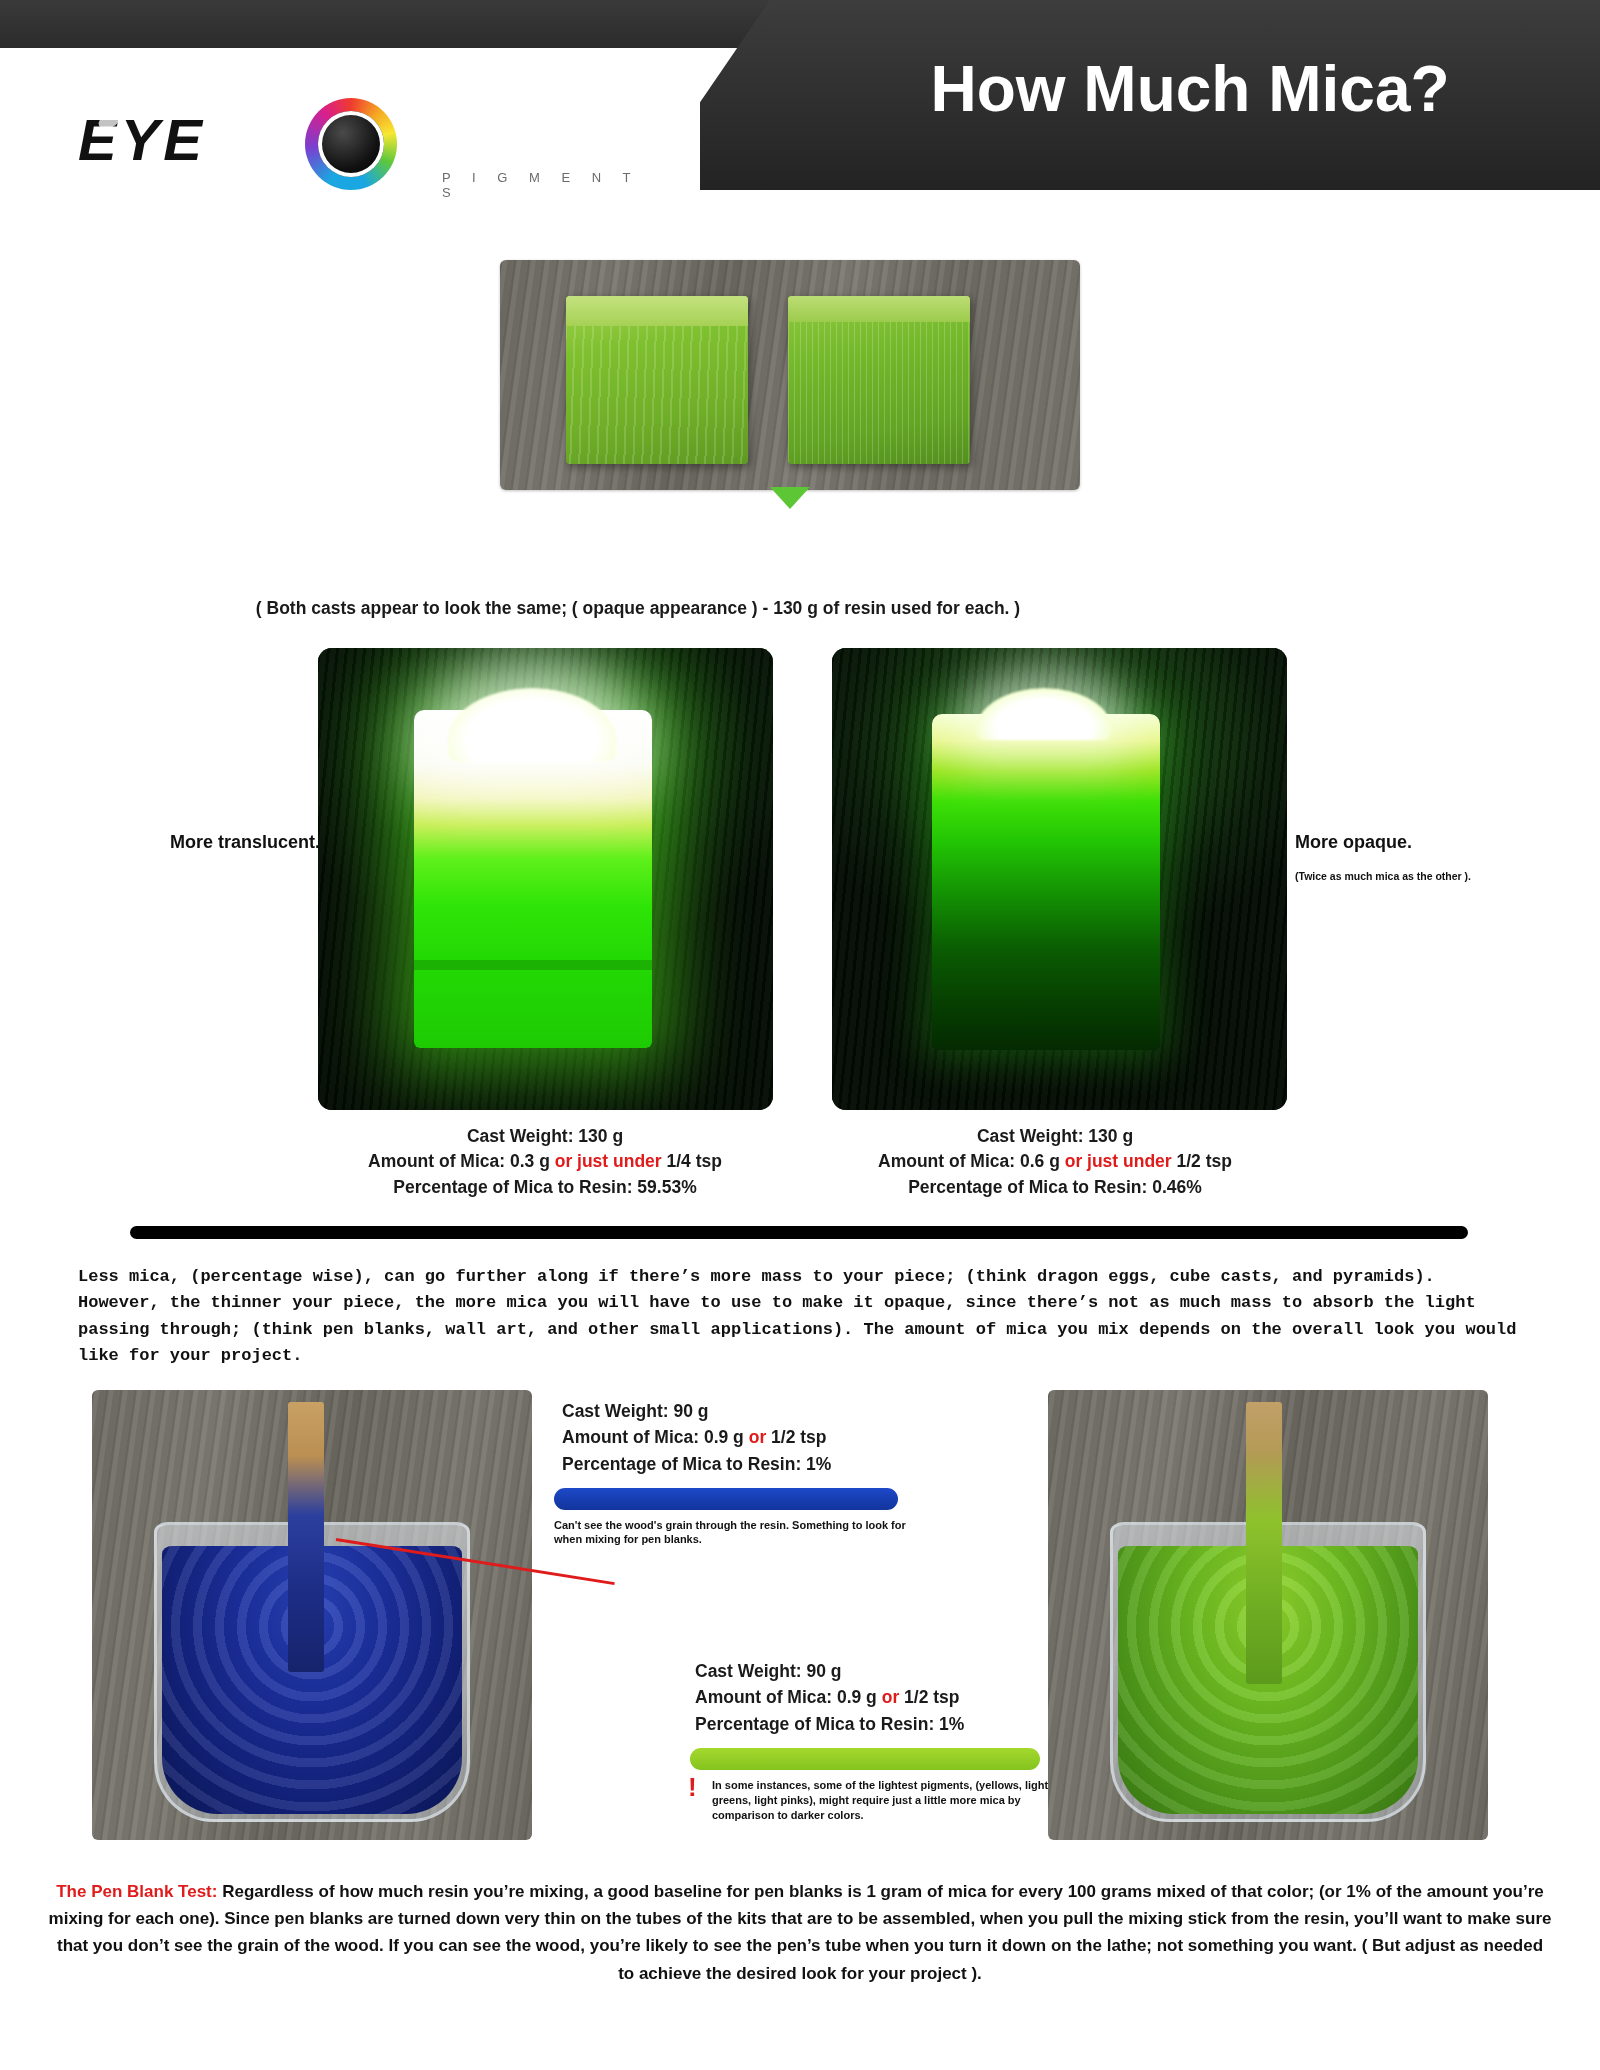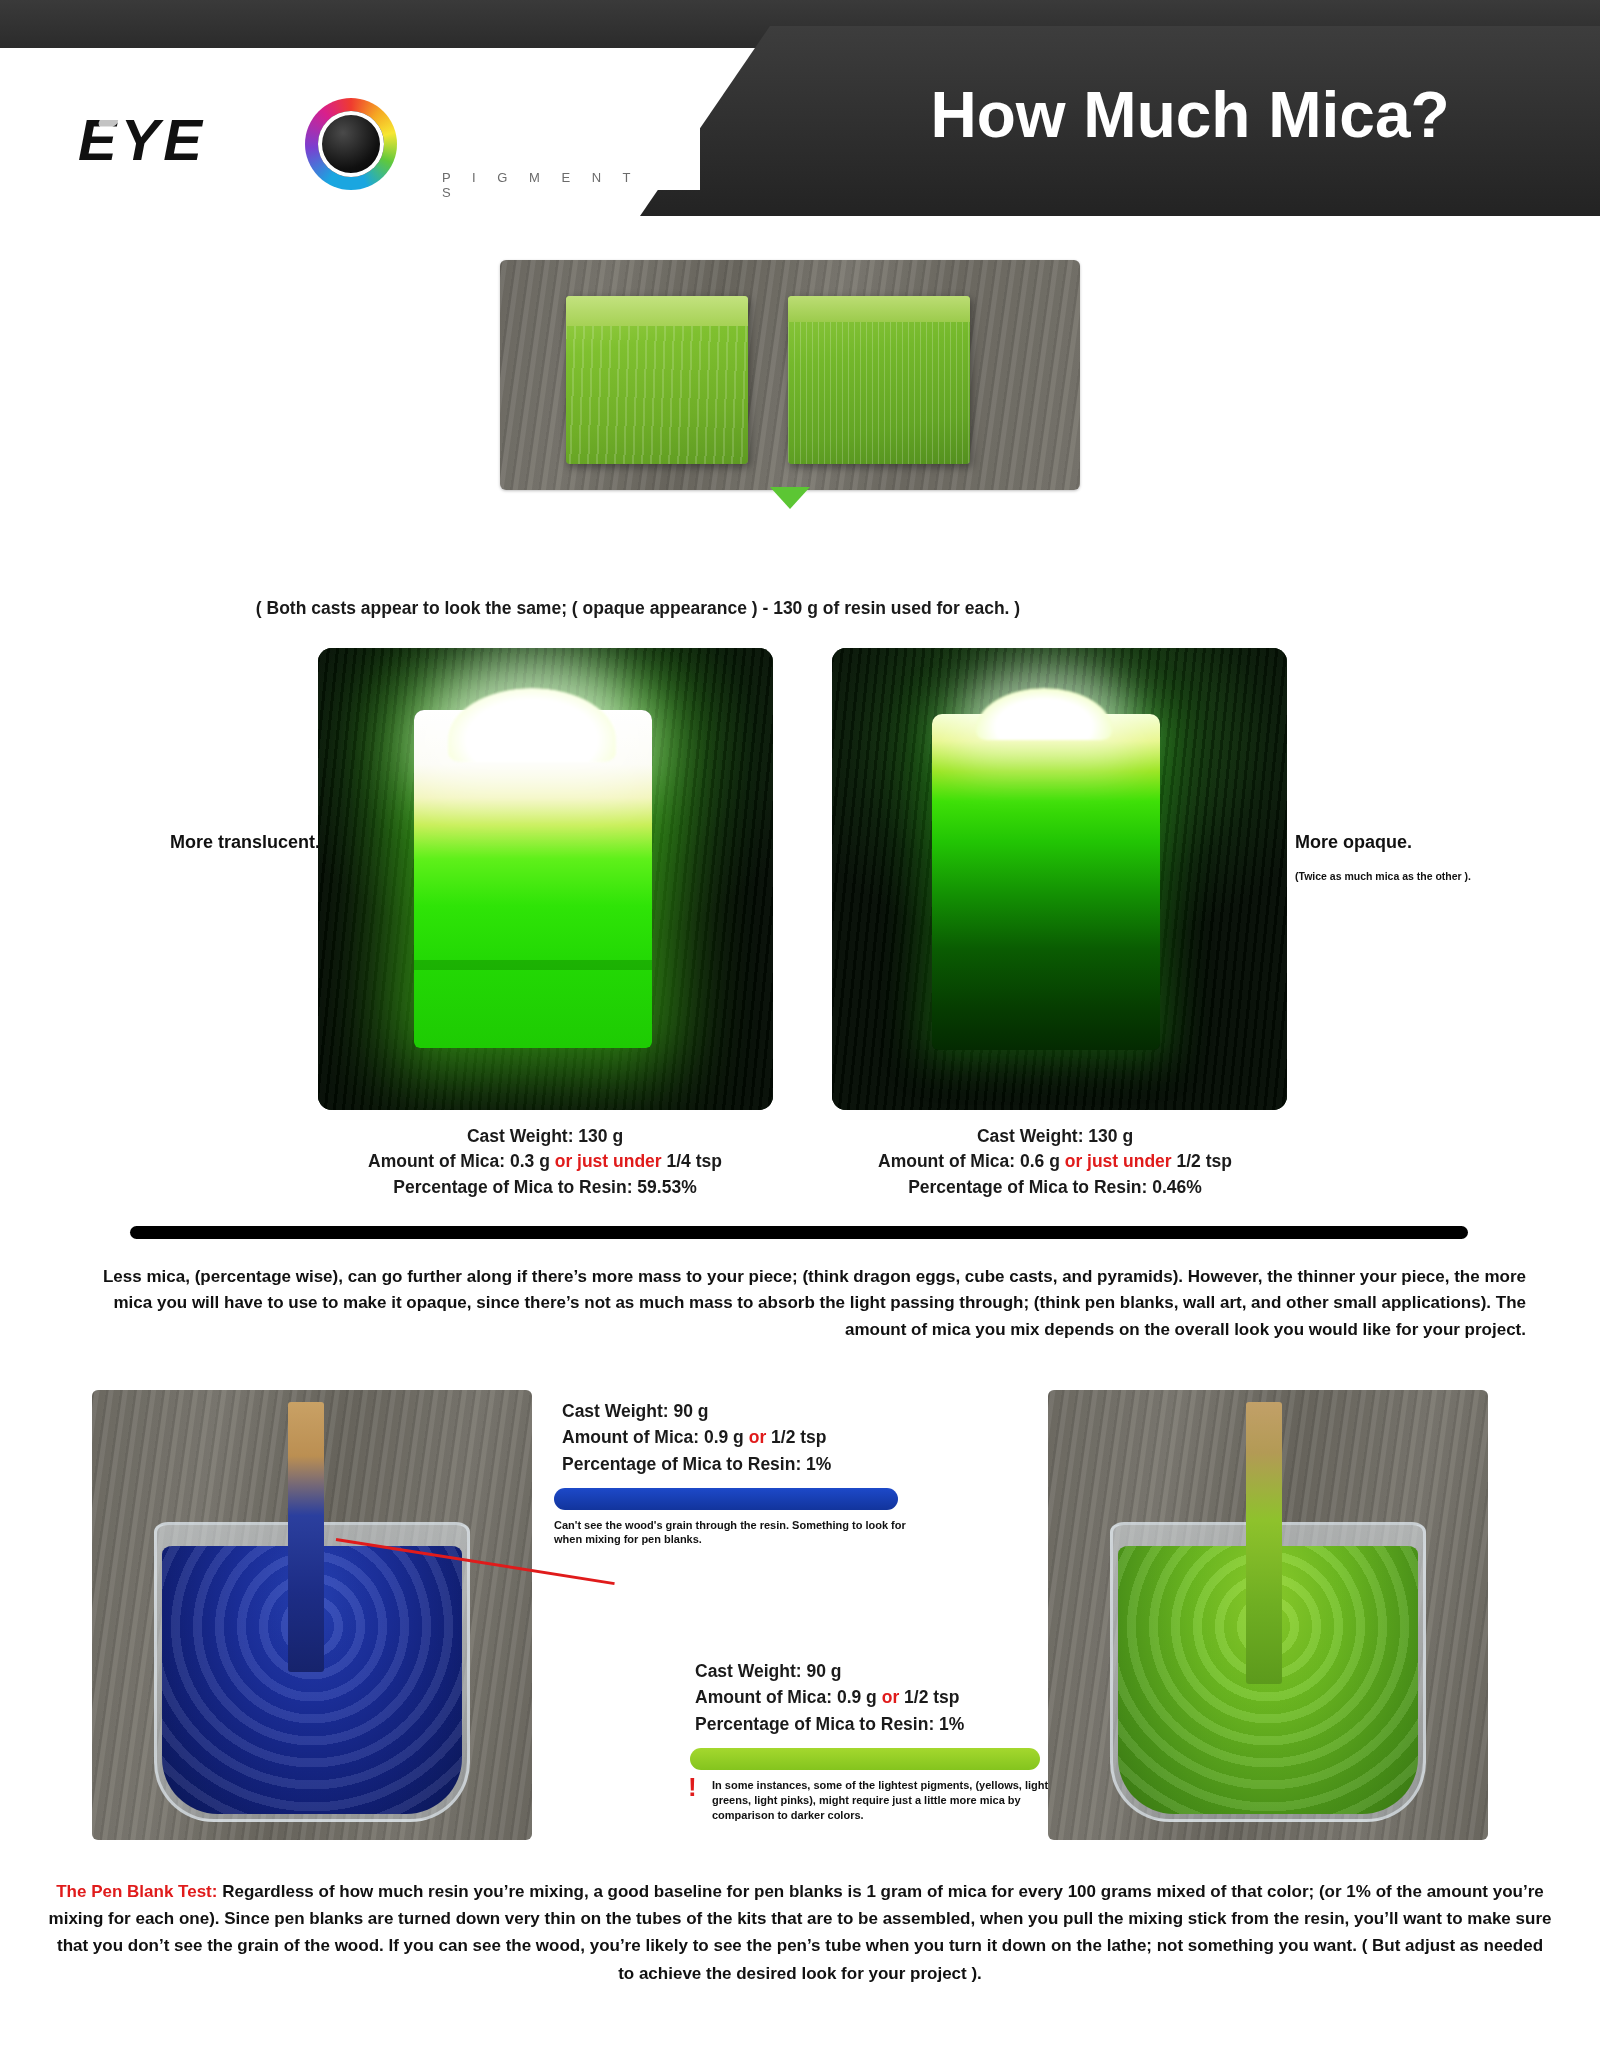--- a/index.html
+++ b/index.html
@@ -29,21 +29,20 @@
     background: linear-gradient(180deg, #3a3a3a 0%, #2b2b2b 100%);
   }
   .header-banner {
     position: absolute;
     top: 0;
     left: 640px;
     width: 960px;
     height: 190px;
     background: linear-gradient(180deg, #3d3d3d 0%, #232323 100%);
     clip-path: polygon(130px 0, 960px 0, 960px 190px, 0 190px);
-    margin-top: 26px;
   }
   .header-banner-title {
     position: absolute;
     top: 52px;
     left: 170px;
     width: 760px;
     text-align: center;
     color: #ffffff;
     font-size: 64px;
     font-weight: bold;
@@ -327,25 +326,26 @@
     height: 13px;
     background: #000;
     border-radius: 7px;
   }
 
   .paragraph-1 {
     position: absolute;
     top: 1264px;
     left: 78px;
     width: 1448px;
-    text-align: right;
+    text-align: left;
     font-size: 17px;
     font-weight: bold;
     line-height: 1.55;
     color: #111;
+    font-family: Liberation Mono, monospace;
   }
 
   
   .cup-photo {
     position: absolute;
     top: 1390px;
     width: 440px;
     height: 450px;
     border-radius: 6px;
     overflow: hidden;

